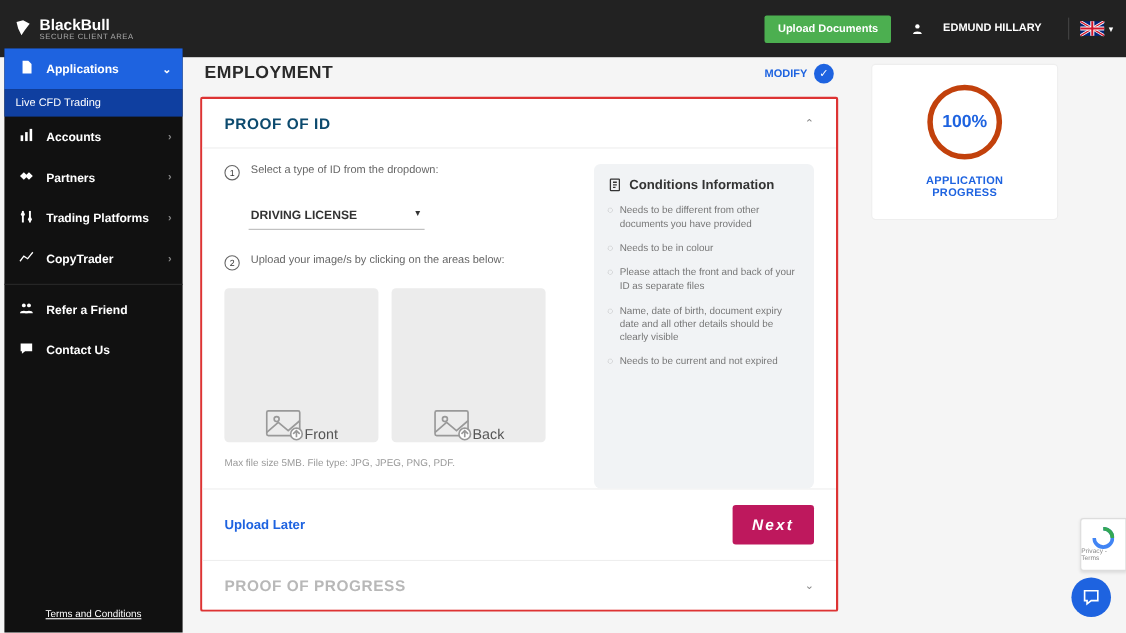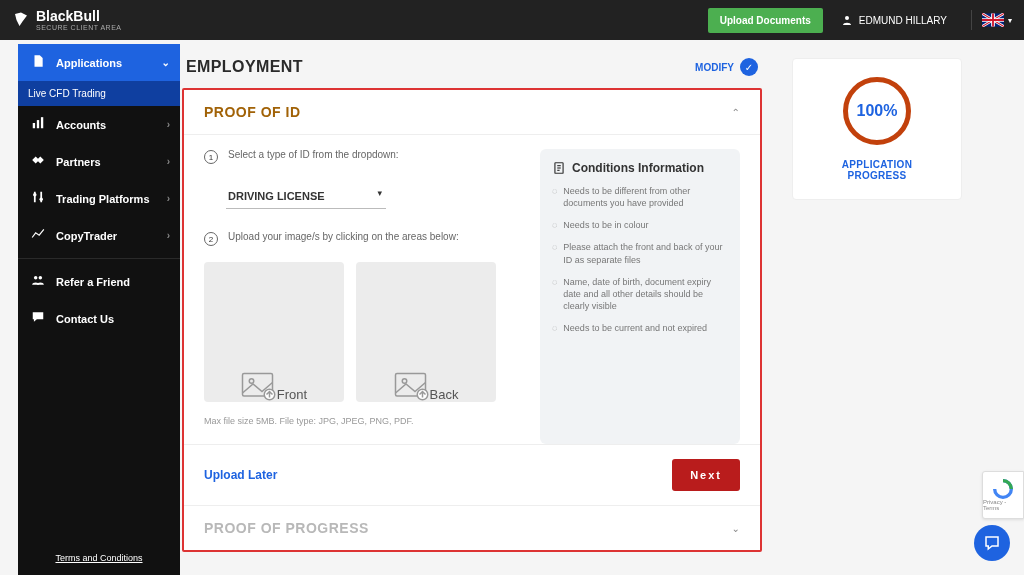--- a/index.html
+++ b/index.html
@@ -1,28 +1,28 @@
 <!DOCTYPE html>
 <html><head>
 <meta charset="utf-8">
 <style>
   * { box-sizing: border-box; margin: 0; padding: 0; }
   body { font-family: "Segoe UI", Arial, sans-serif; background: #f5f5f5; width: 1024px; height: 575px; overflow: hidden; }
   
-  .header { height: 40px; background: #222; display: flex; align-items: center; padding: 0 12px; }
+  .header { height: 52px; background: #222; display: flex; align-items: center; padding: 0 12px; }
   .logo { display: flex; align-items: center; color: #fff; gap: 6px; }
   .logo-icon { width: 18px; height: 18px; }
   .logo-text { font-weight: 700; font-size: 14px; line-height: 1; }
   .logo-sub { font-size: 7px; color: #aaa; letter-spacing: 0.5px; display:block; margin-top:1px; }
   .header-spacer { flex: 1; }
   .upload-docs-btn { background: #4caf50; color: #fff; border: none; padding: 7px 12px; font-size: 10px; font-weight: 700; border-radius: 2px; cursor: pointer; margin-right: 18px; }
-  .user-block { display: flex; align-items: flex-end; color: #fff; font-size: 10px; font-weight: 400; gap: 6px; margin-right: 14px; }
+  .user-block { display: flex; align-items: flex-start; color: #fff; font-size: 10px; font-weight: 700; gap: 17px; margin-right: 14px; }
   .flag-wrap { display:flex; align-items:center; color:#fff; font-size:8px; }
   
-  .sidebar { position: absolute; left: 18px; top: 44px; bottom: 0; width: 162px; background: #111; color: #fff; display:flex; flex-direction:column; }
+  .sidebar { position: absolute; left: 4px; top: 44px; bottom: 0; width: 162px; background: #111; color: #fff; display:flex; flex-direction:column; }
   .side-item { display: flex; align-items: center; gap: 10px; padding: 10px 12px; font-size: 11px; font-weight: 600; cursor: pointer; position:relative; }
   .side-item.active { background: #1e63e0; }
   .side-sub { background: #0f3fa0; font-size: 10px; font-weight:400; padding: 7px 10px; cursor:pointer; }
   .side-item .chev { position:absolute; right:10px; font-size:10px; color:#888; }
   .side-item.active .chev { color:#fff; transform: rotate(0deg); }
   .side-icon { width:16px; text-align:center; font-size:12px; }
   .side-div { border-top:1px solid #2a2a2a; margin:4px 0; }
   .tnc { margin-top:auto; font-size:9px; text-decoration:underline; color:#fff; padding:12px; text-align:center; cursor:pointer; }
   
   .main { position:absolute; left:162px; right:0; top:44px; bottom:0; overflow:auto; padding:14px 20px; }
@@ -30,21 +30,21 @@
   .left-col { flex:1; max-width:580px; }
   .right-col { width:170px; }
   .section-title { font-size:16px; font-weight:800; color:#2a2a2a; letter-spacing:0.4px; }
   .modify { color:#1e63e0; font-size:10px; font-weight:700; margin-right:6px; }
   .check-circle { width:18px; height:18px; background:#1e63e0; border-radius:50%; display:inline-flex; align-items:center; justify-content:center; color:#fff; font-size:10px; }
   
   .red-border { border:2px solid #d33; border-radius:2px; margin-top:10px; background:#fff; }
   
   .panel { background:#fff; }
   .panel-head { padding:14px 20px; display:flex; align-items:center; justify-content:space-between; border-bottom:1px solid #eee; }
-  .panel-title { color:#a16207; font-weight:800; font-size:14px; letter-spacing:0.5px; }
+  .panel-title { color:#0c4a6e; font-weight:800; font-size:14px; letter-spacing:0.5px; }
   .panel-title.muted { color:#b8b8b8; }
   .panel-chev { font-size:10px; color:#888; }
   
   .panel-body { padding:14px 20px 0 20px; display:flex; gap:18px; }
   .body-left { flex:1; }
   .body-right { width:200px; background:#f1f3f5; border-radius:6px; padding:12px; }
   
   .step-row { display:flex; gap:10px; align-items:flex-start; margin-bottom:16px; }
   .step-num { width:14px; height:14px; border:1px solid #666; border-radius:50%; display:flex; align-items:center; justify-content:center; font-size:8px; color:#333; flex-shrink:0; margin-top:1px; }
   .step-text { font-size:10px; color:#666; }
@@ -59,21 +59,21 @@
   .hint { font-size:9px; color:#999; margin:6px 0 18px 0; }
   
   .info-head { display:flex; align-items:center; gap:6px; margin-bottom:10px; }
   .info-title { font-size:12px; font-weight:700; color:#333; }
   .info-list { list-style:none; }
   .info-list li { display:flex; gap:6px; font-size:9px; color:#777; line-height:1.35; margin-bottom:10px; }
   .info-list li::before { content:"◌"; font-size:9px; color:#999; flex-shrink:0; }
   
   .panel-footer { border-top:1px solid #eee; padding:14px 20px; display:flex; align-items:center; justify-content:space-between; }
   .upload-later { color:#1e63e0; font-size:12px; font-weight:700; cursor:pointer; }
-  .next-btn { background:#b91c1c; color:#fff; border:none; padding:10px 18px; font-size:11px; font-weight:700; letter-spacing:2px; border-radius:3px; cursor:pointer; }
+  .next-btn { background:#be185d; color:#fff; border:none; padding:10px 18px; font-size:14px; font-weight:700; letter-spacing:2px; border-radius:3px; cursor:pointer;font-style:italic; }
   
   .progress-card { background:#fff; border:1px solid #eee; border-radius:4px; padding:18px; text-align:center; }
   .progress-ring { width:68px; height:68px; border:5px solid #c2410c; border-radius:50%; margin:0 auto 14px auto; display:flex; align-items:center; justify-content:center; color:#1e63e0; font-size:16px; font-weight:800;text-align:center; }
   .progress-label { color:#1e63e0; font-size:10px; font-weight:700; letter-spacing:0.3px; }
   
   .recaptcha { position:absolute; right:0; bottom:56px; width:42px; height:48px; background:#fff; border:1px solid #ddd; border-radius:3px 0 0 3px; display:flex; flex-direction:column; align-items:center; justify-content:center; font-size:6px; color:#888; box-shadow:0 1px 3px rgba(0,0,0,.1); }
   .chat-fab { position:absolute; right:14px; bottom:14px; width:36px; height:36px; background:#1e63e0; border-radius:50%; display:flex; align-items:center; justify-content:center; color:#fff; cursor:pointer; }
   
   .emp-row { display:flex; align-items:center; justify-content:space-between; padding:0 4px 2px 4px; }
 </style>

